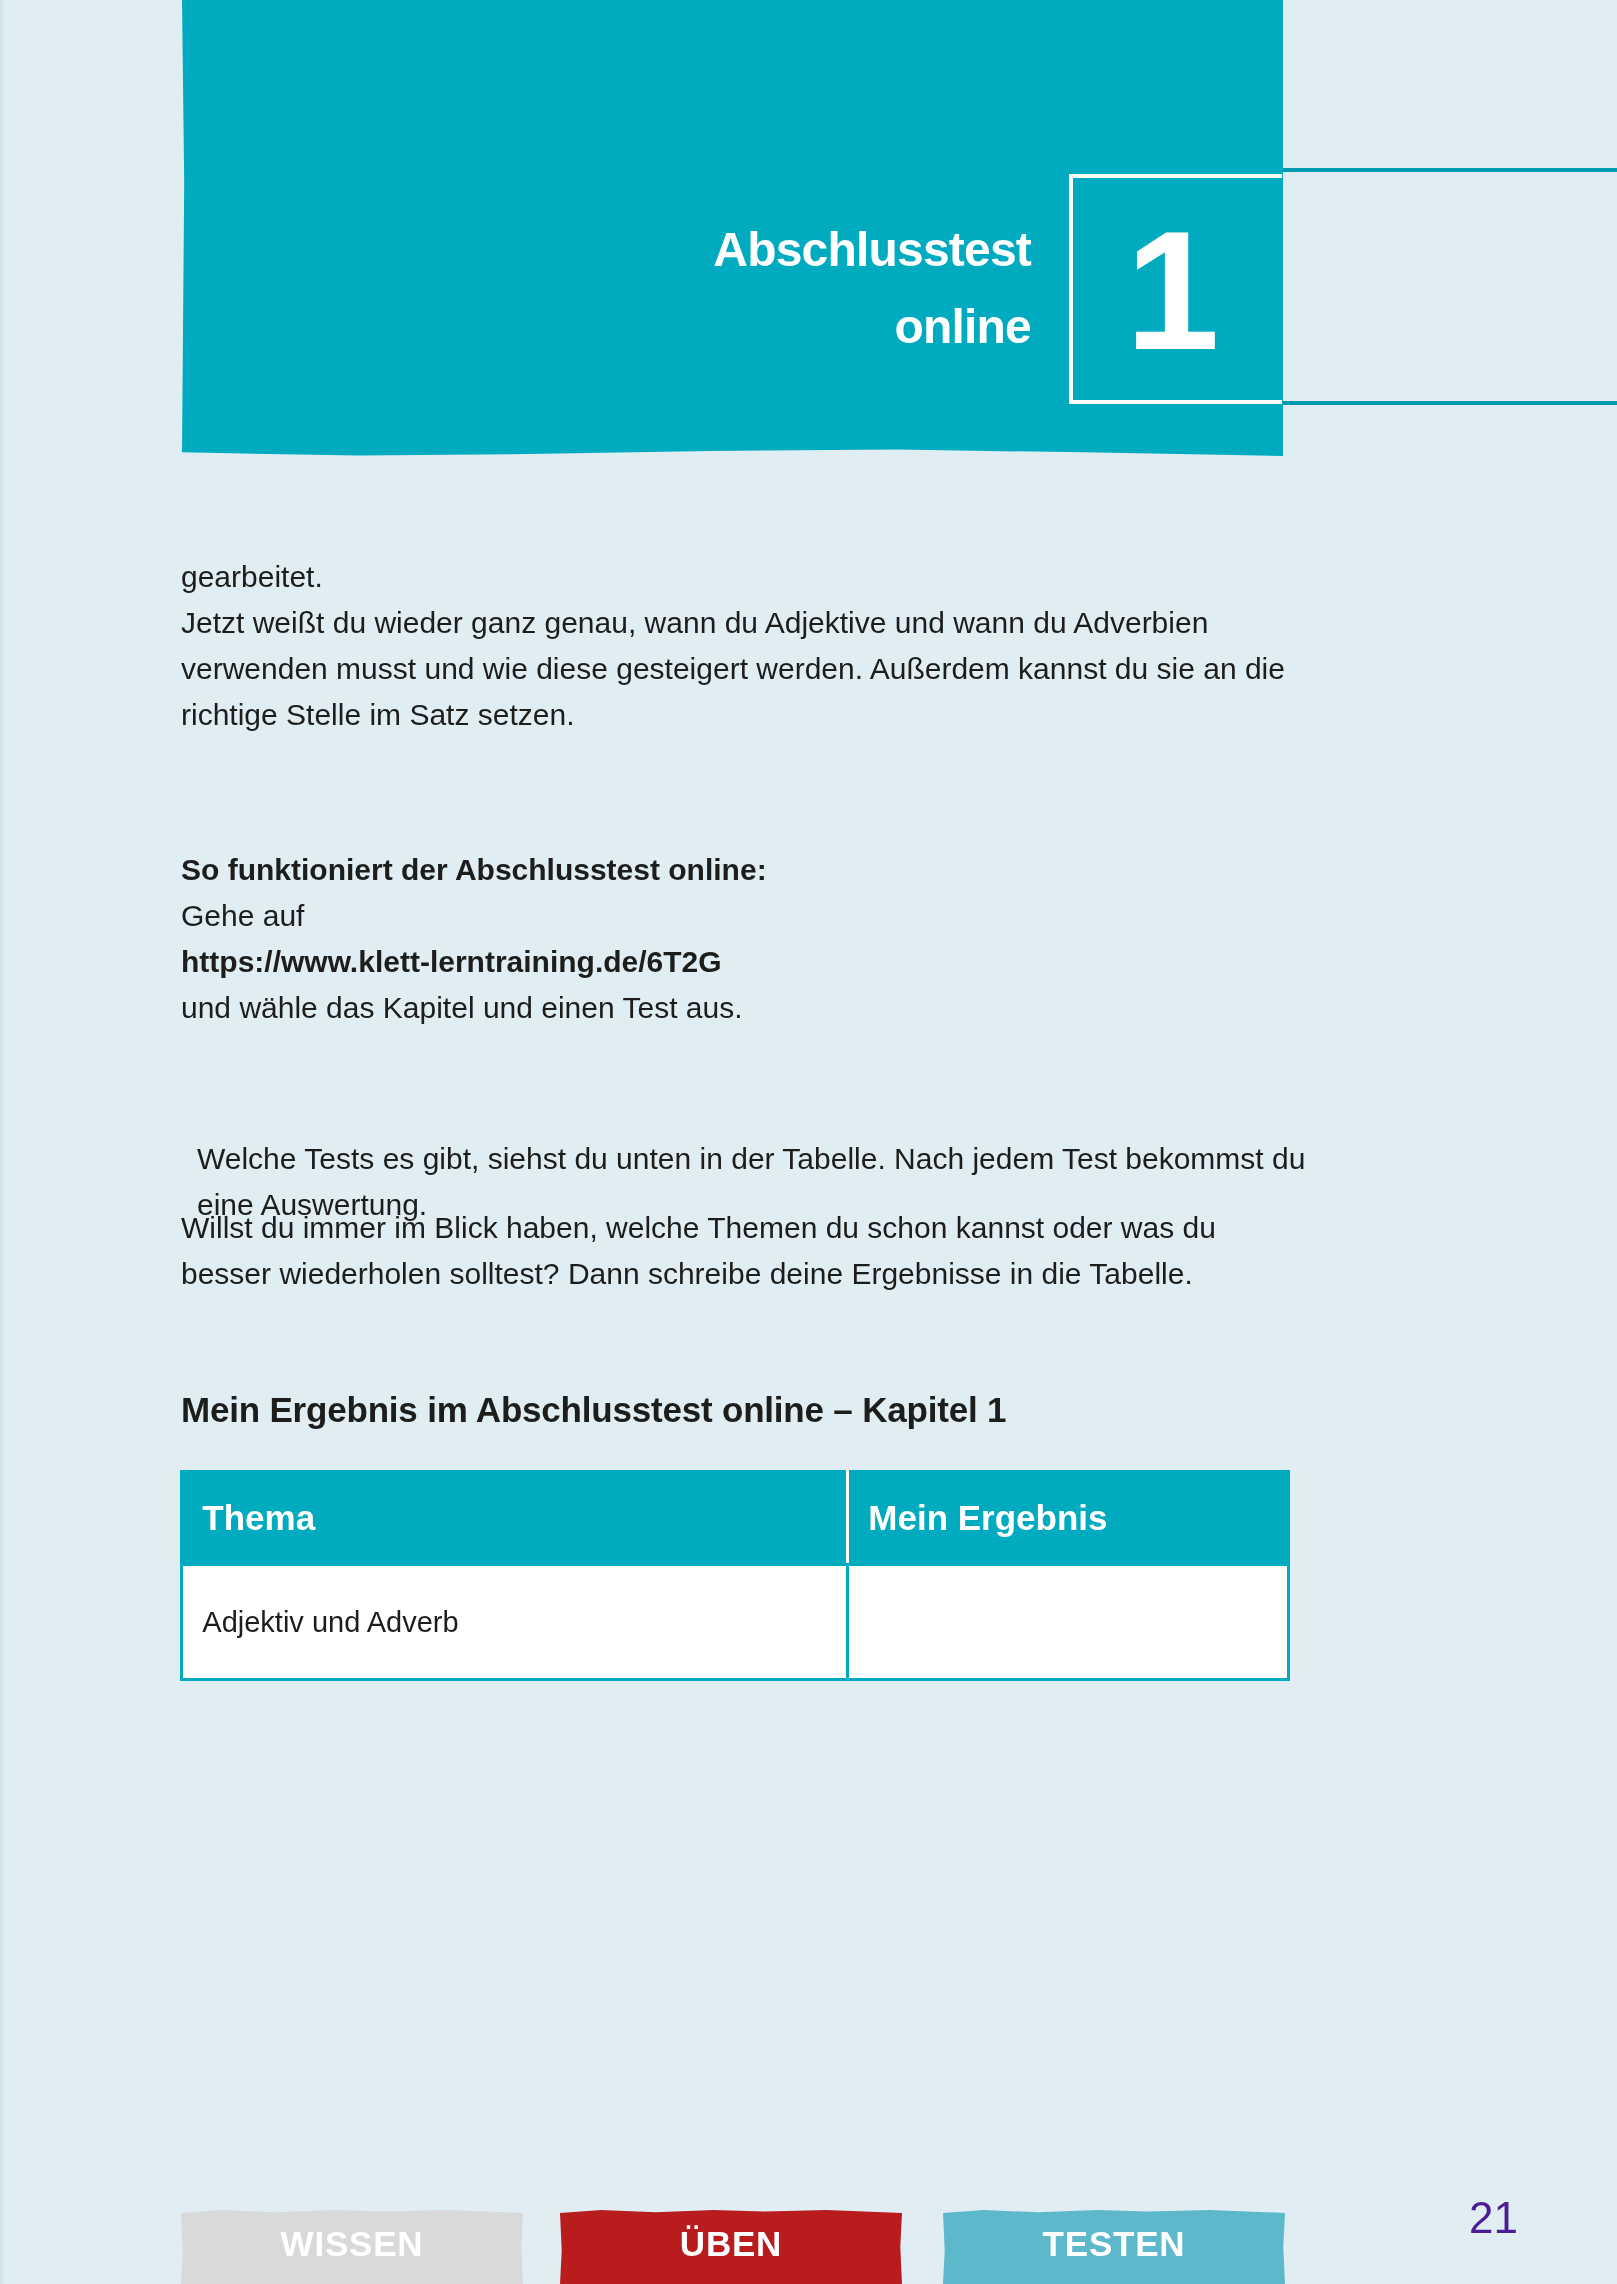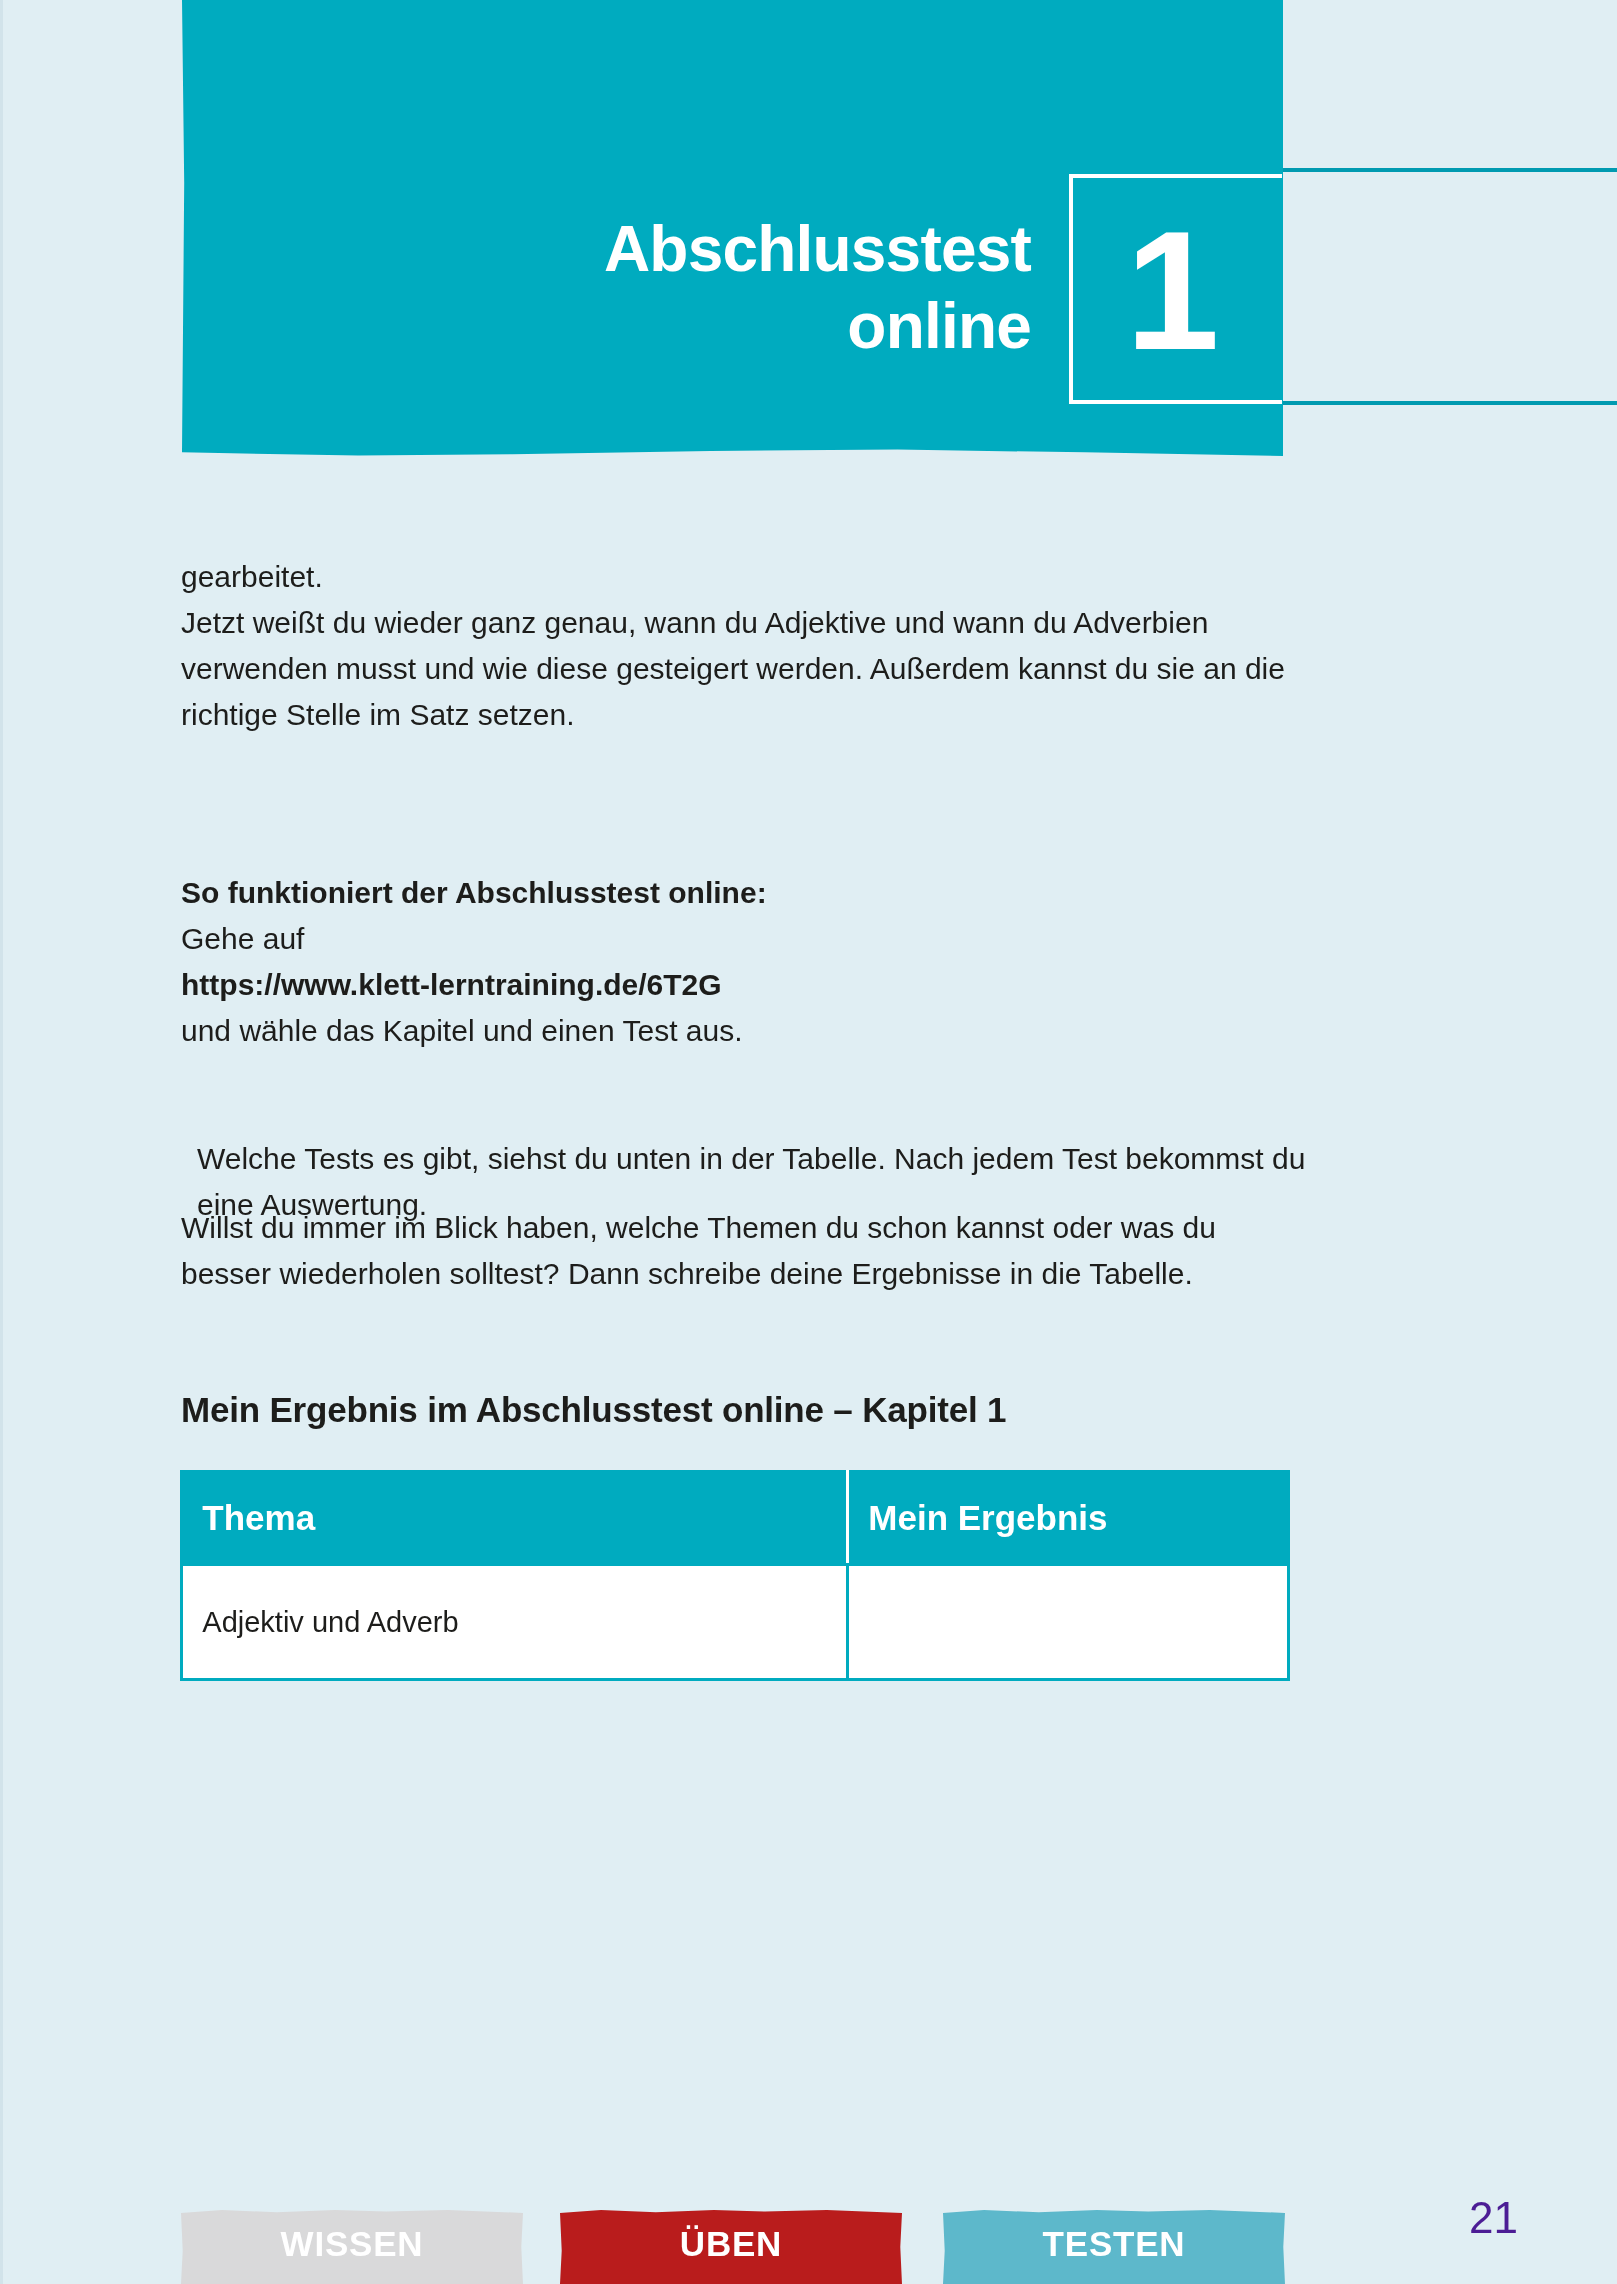--- a/index.html
+++ b/index.html
@@ -31,21 +31,21 @@
       background: #00ABBF;
       clip-path: polygon(0 0, 100% 0, 100% 100%, 82% 99.2%, 65% 98.6%, 48% 98.9%, 30% 99.6%, 16% 99.9%, 0 99.2%, 0.2% 40%);
     }
     .title {
       position: absolute;
       right: 587px;
       top: 211px;
       text-align: right;
       color: #ffffff;
       font-weight: bold;
-      font-size: 64px;
+      font-size: 48px;
       line-height: 77px;
       letter-spacing: -0.8px;
     }
     .title .line { display: block; }
     
     .num-frame {
       position: absolute;
       left: 1069px;
       top: 174px;
       width: 213px;
@@ -81,21 +81,21 @@
       position: absolute;
       left: 181px;
       width: 1112px;
       font-size: 30px;
       line-height: 46px;
       color: #1d1d1b;
     }
     .text-block p { margin: 0; }
     .b { font-weight: bold; }
     .intro { top: 554px; }
-    .howto { top: 847px; margin-top: 23px; }
+    .howto { top: 847px; }
     .tests { top: 1136px; margin-left: 16px; }
     .willst { top: 1205px; }
     .table-heading {
       position: absolute;
       left: 181px;
       top: 1390px;
       font-size: 35px;
       font-weight: bold;
       color: #1d1d1b;
       letter-spacing: -0.2px;

